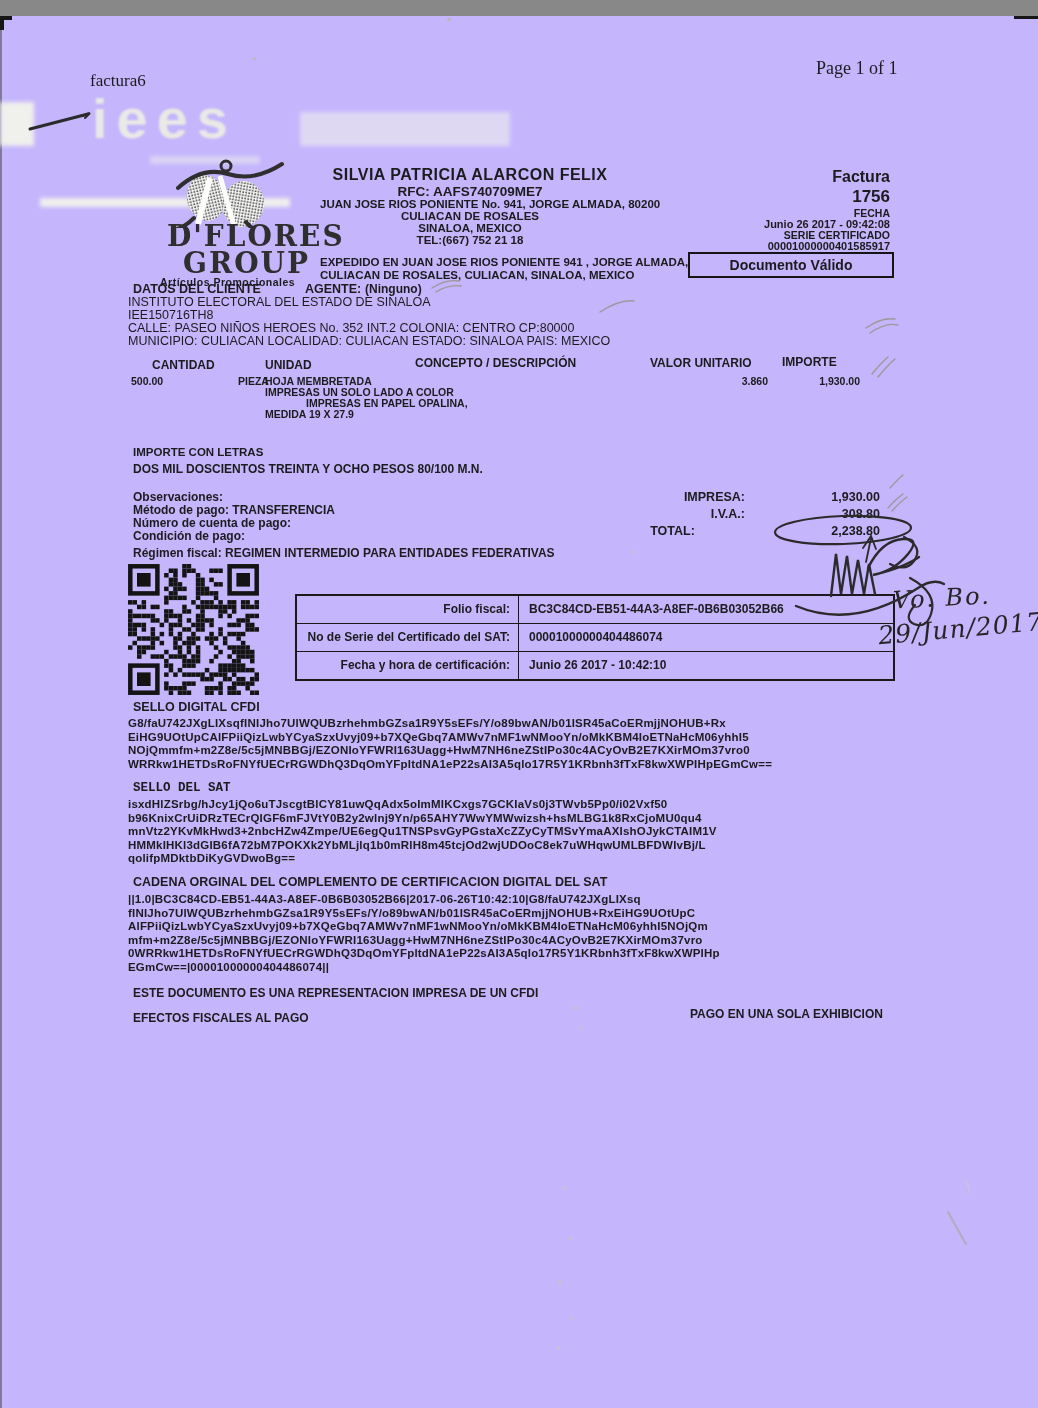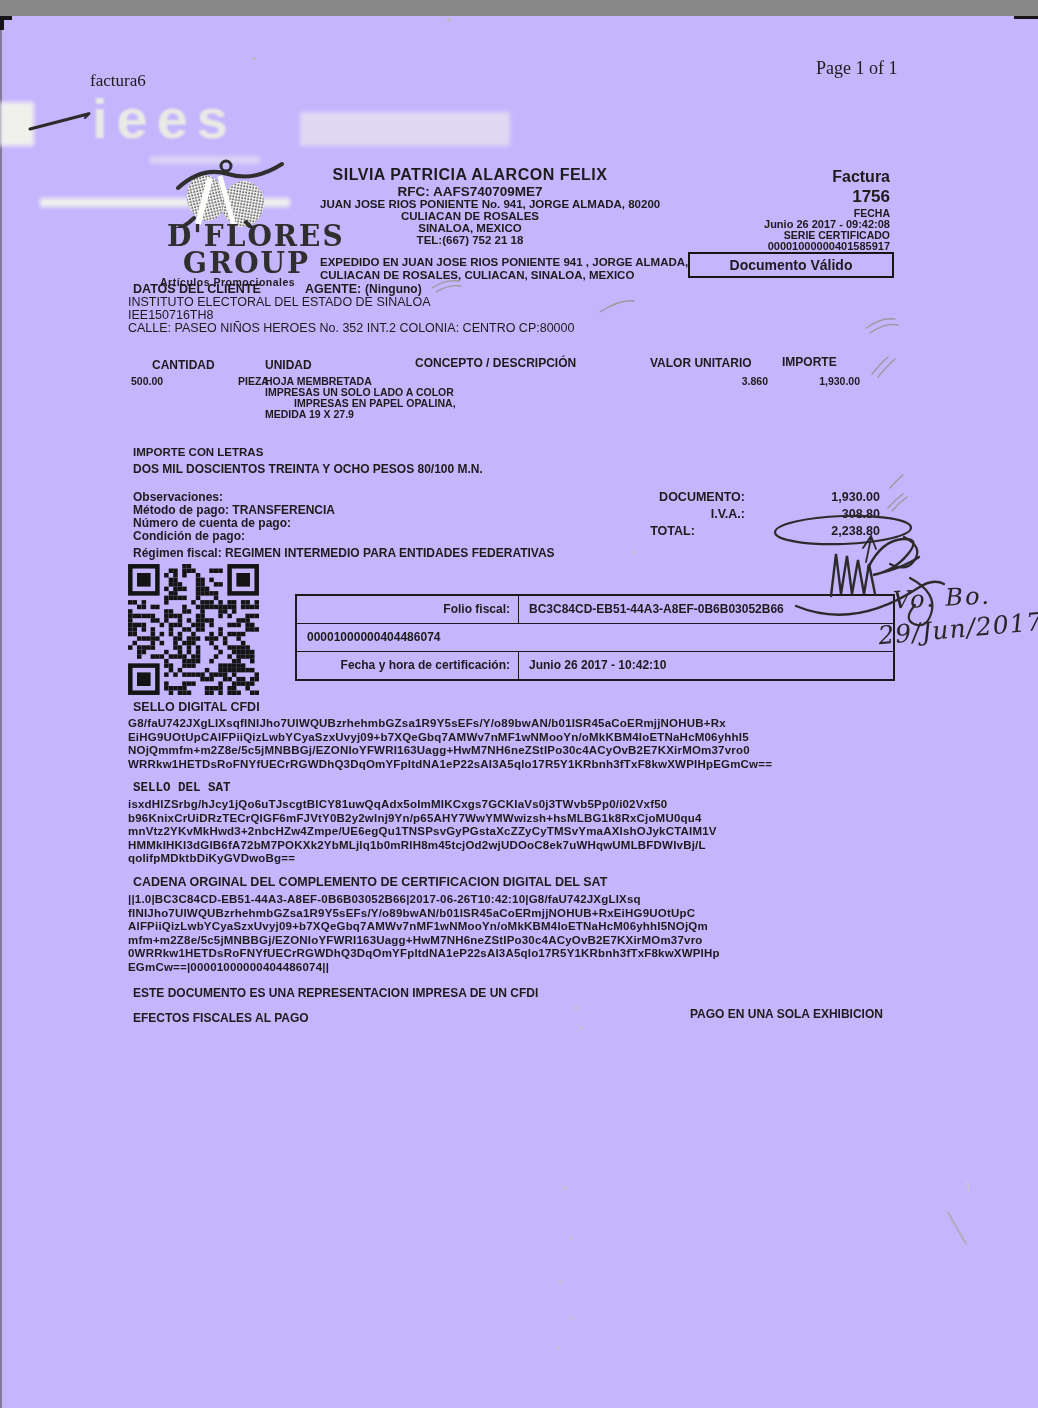--- a/index.html
+++ b/index.html
@@ -109,46 +109,47 @@
   <div class="t b inv" style="top:213px;font-size:10.5px;">SERIE CERTIFICADO</div>
   <div class="t sb inv" style="top:224px;font-size:11px;">00001000000401585917</div>
   <div class="badge">Documento Válido</div>
 
   <div class="t b" style="left:133px;top:266px;font-size:12.5px;">DATOS DEL CLIENTE</div>
   <div class="t b" style="left:305px;top:266px;font-size:12.5px;">AGENTE:</div>
   <div class="t sb" style="left:365px;top:266px;font-size:12px;">(Ninguno)</div>
   <div class="t" style="left:128px;top:279px;font-size:12.5px;font-weight:500;">INSTITUTO ELECTORAL DEL ESTADO DE SINALOA</div>
   <div class="t" style="left:128px;top:292px;font-size:12.5px;font-weight:500;">IEE150716TH8</div>
   <div class="t" style="left:128px;top:305px;font-size:12.5px;font-weight:500;">CALLE: PASEO NIÑOS HEROES No. 352 INT.2 COLONIA: CENTRO CP:80000</div>
+  <div class="t" style="left:128px;top:318px;font-size:12.5px;font-weight:500;">MUNICIPIO: CULIACAN LOCALIDAD: CULIACAN ESTADO: SINALOA PAIS: MEXICO</div>
 
   <div class="t b" style="left:152px;top:342px;font-size:12px;">CANTIDAD</div>
   <div class="t b" style="left:265px;top:342px;font-size:12px;">UNIDAD</div>
   <div class="t b" style="left:415px;top:340px;font-size:12px;">CONCEPTO / DESCRIPCIÓN</div>
   <div class="t b" style="left:650px;top:340px;font-size:12px;">VALOR UNITARIO</div>
   <div class="t b" style="left:782px;top:339px;font-size:12px;">IMPORTE</div>
 
   <div class="t sb" style="left:131px;top:359px;font-size:10.5px;">500.00</div>
   <div class="t sb" style="left:238px;top:359px;font-size:10.5px;">PIEZA</div>
   <div class="t sb" style="left:265px;top:359px;font-size:10.5px;">HOJA MEMBRETADA</div>
   <div class="t sb" style="left:265px;top:370px;font-size:10.5px;">IMPRESAS UN SOLO LADO A COLOR</div>
-  <div class="t sb" style="left:254px;top:381px;font-size:10.5px;padding-left:40px;">IMPRESAS EN PAPEL OPALINA,</div>
+  <div class="t sb" style="left:266px;top:381px;font-size:10.5px;padding-left:40px;">IMPRESAS EN PAPEL OPALINA,</div>
   <div class="t sb" style="left:265px;top:392px;font-size:10.5px;">MEDIDA 19 X 27.9</div>
   <div class="t sb right" style="left:678px;top:359px;width:90px;font-size:10.5px;">3.860</div>
   <div class="t sb right" style="left:760px;top:359px;width:100px;font-size:10.5px;">1,930.00</div>
 
   <div class="t b" style="left:133px;top:430px;font-size:11.5px;">IMPORTE CON LETRAS</div>
   <div class="t sb" style="left:133px;top:446px;font-size:12px;">DOS MIL DOSCIENTOS TREINTA Y OCHO PESOS 80/100 M.N.</div>
 
   <div class="t b" style="left:133px;top:474px;font-size:12px;">Observaciones:</div>
   <div class="t b" style="left:133px;top:487px;font-size:12px;">Método de pago: TRANSFERENCIA</div>
   <div class="t b" style="left:133px;top:500px;font-size:12px;">Número de cuenta de pago:</div>
   <div class="t b" style="left:133px;top:513px;font-size:12px;">Condición de pago:</div>
   <div class="t b" style="left:133px;top:530px;font-size:12px;">Régimen fiscal: REGIMEN INTERMEDIO PARA ENTIDADES FEDERATIVAS</div>
 
-  <div class="t b right" style="left:600px;top:474px;width:145px;font-size:12.5px;">DOCUMENTO:</div>
+  <div class="t b right" style="left:600px;top:474px;width:145px;font-size:12.5px;">IMPRESA:</div>
   <div class="t sb right" style="left:770px;top:474px;width:110px;font-size:12.5px;">1,930.00</div>
   <div class="t b right" style="left:600px;top:491px;width:145px;font-size:12.5px;">I.V.A.:</div>
   <div class="t sb right" style="left:770px;top:491px;width:110px;font-size:12.5px;">308.80</div>
   <div class="t b right" style="left:600px;top:508px;width:145px;font-size:12.5px;text-align:center;">TOTAL:</div>
   <div class="t sb right" style="left:770px;top:508px;width:110px;font-size:12.5px;">2,238.80</div>
 
   <svg class="overlay" style="left:128px;top:548px;" width="131" height="131" id="qr-svg">
       <g fill="#141414">
         <rect x="54.2" y="0.0" width="4.5" height="4.5"></rect>
         <rect x="58.7" y="0.0" width="4.5" height="4.5"></rect>
@@ -474,20 +475,21 @@
         <rect x="9.0" y="108.4" width="13.6" height="13.6"></rect>
       </g>
     </svg>
 
   <div class="ftable">
     <div class="frow">
       <div class="fcell-l">Folio fiscal:</div>
       <div class="fcell-v">BC3C84CD-EB51-44A3-A8EF-0B6B03052B66</div>
     </div>
     <div class="frow">
+      <div class="fcell-l">No de Serie del Certificado del SAT:</div>
       <div class="fcell-v">00001000000404486074</div>
     </div>
     <div class="frow">
       <div class="fcell-l">Fecha y hora de certificación:</div>
       <div class="fcell-v">Junio 26 2017 - 10:42:10</div>
     </div>
   </div>
 
   <div class="hand" style="left:893px;top:568px;font-size:24px;transform:rotate(-3deg);letter-spacing:2px;">Vo. Bo.</div>
   <div class="hand" style="left:878px;top:598px;font-size:25px;transform:rotate(-5deg);letter-spacing:1px;">29/Jun/2017</div>

